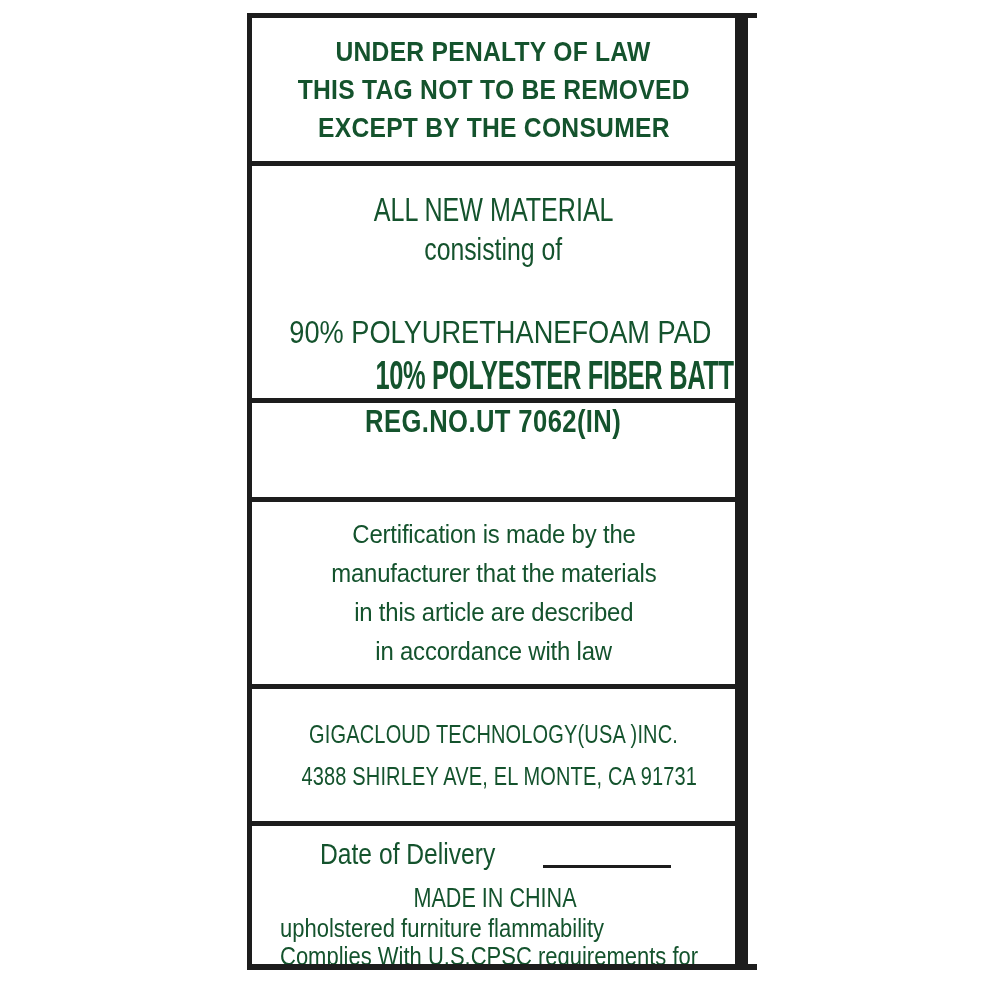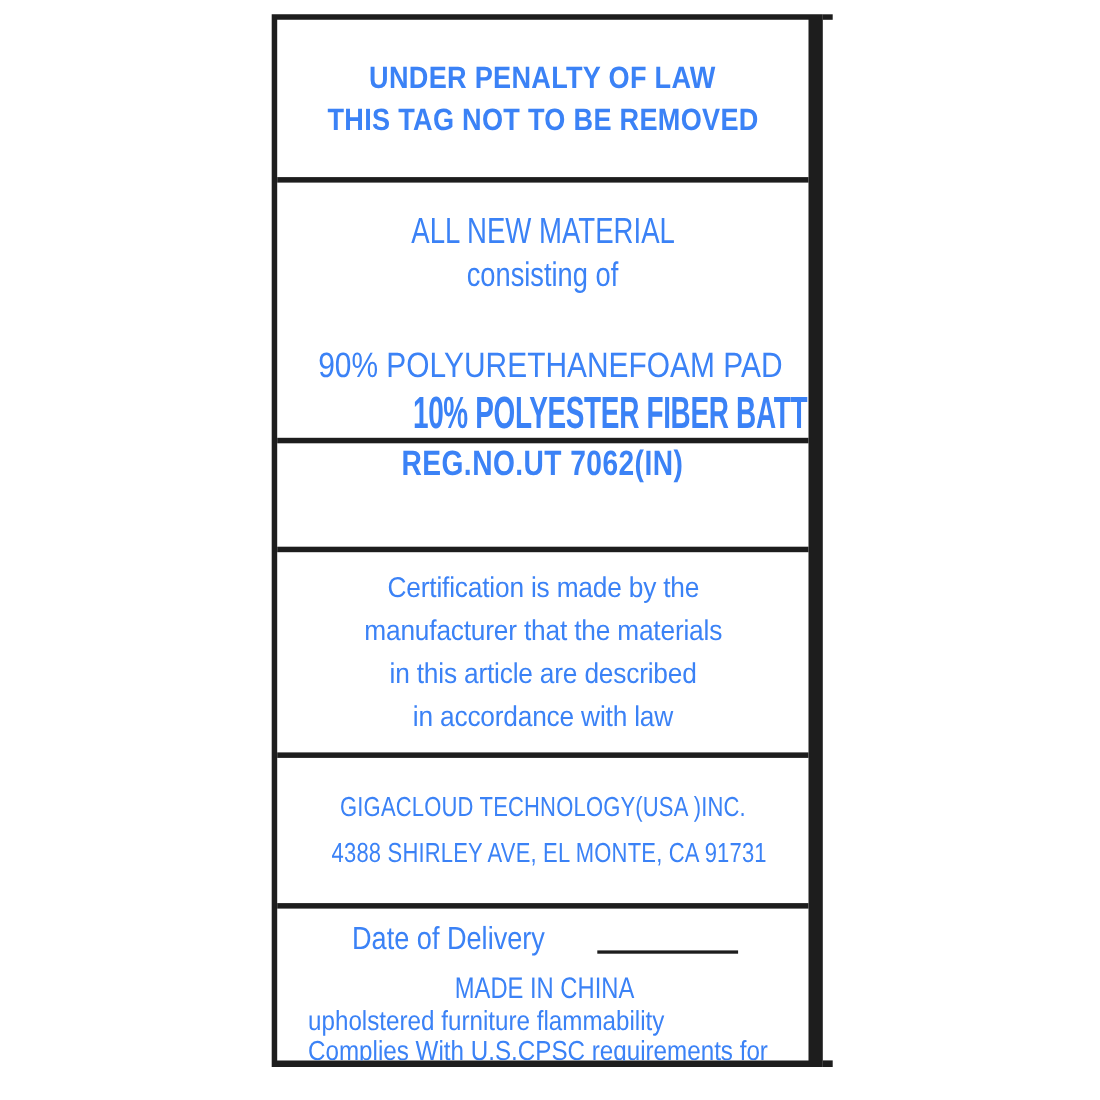--- a/index.html
+++ b/index.html
@@ -2,21 +2,21 @@
 <html><head>
 <meta charset="utf-8">
 <style>
   html, body { margin: 0; padding: 0; background: #ffffff; }
   .canvas {
     position: relative;
     width: 1000px;
     height: 1000px;
     background: #ffffff;
     font-family: "Liberation Sans", sans-serif;
-    color: #3b82f6;
+    color: #14532d;
     overflow: hidden;
   }
 
   
   .label-wrap {
     position: absolute;
     left: 247px;
     top: 13px;
     width: 501px;
     height: 957px;
@@ -104,20 +104,21 @@
 <body>
 
 <div class="canvas">
   <div class="label-wrap">
 
     <div class="label-box">
 
       <section class="sec s1">
         <div class="line"><span class="sx88">UNDER PENALTY OF LAW</span></div>
         <div class="line"><span class="sx88">THIS TAG NOT TO BE REMOVED</span></div>
+        <div class="line"><span class="sx88">EXCEPT BY THE CONSUMER</span></div>
       </section>
 
       <section class="sec s2">
         <div class="line mat-title"><span class="sx76">ALL NEW MATERIAL</span></div>
         <div class="line mat-sub"><span class="sx80">consisting of</span></div>
         <div class="mat-gap"></div>
         <div class="line comp1"><span class="sx85">90% POLYURETHANEFOAM PAD</span></div>
         <div class="line comp2"><span class="sx62">10% POLYESTER FIBER BATTING</span></div>
       </section>
 

